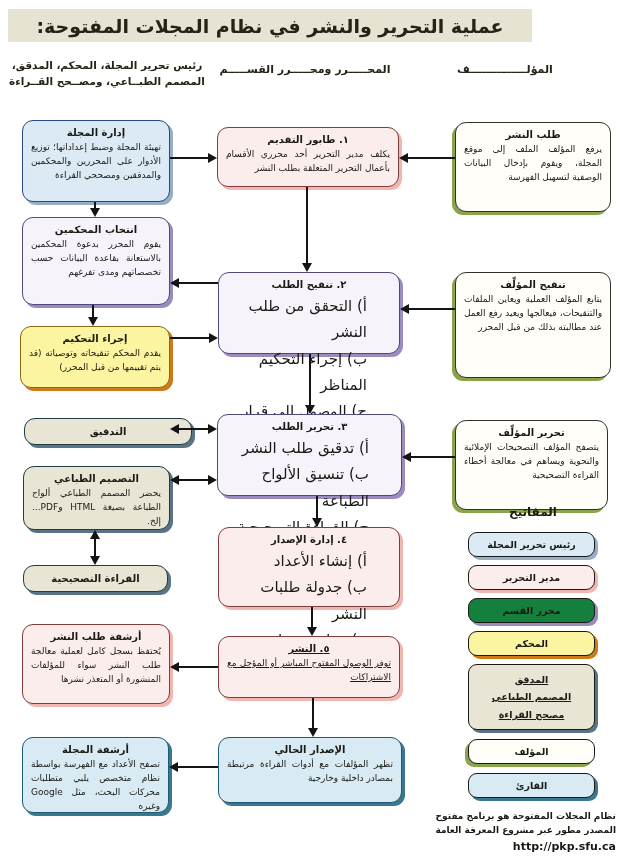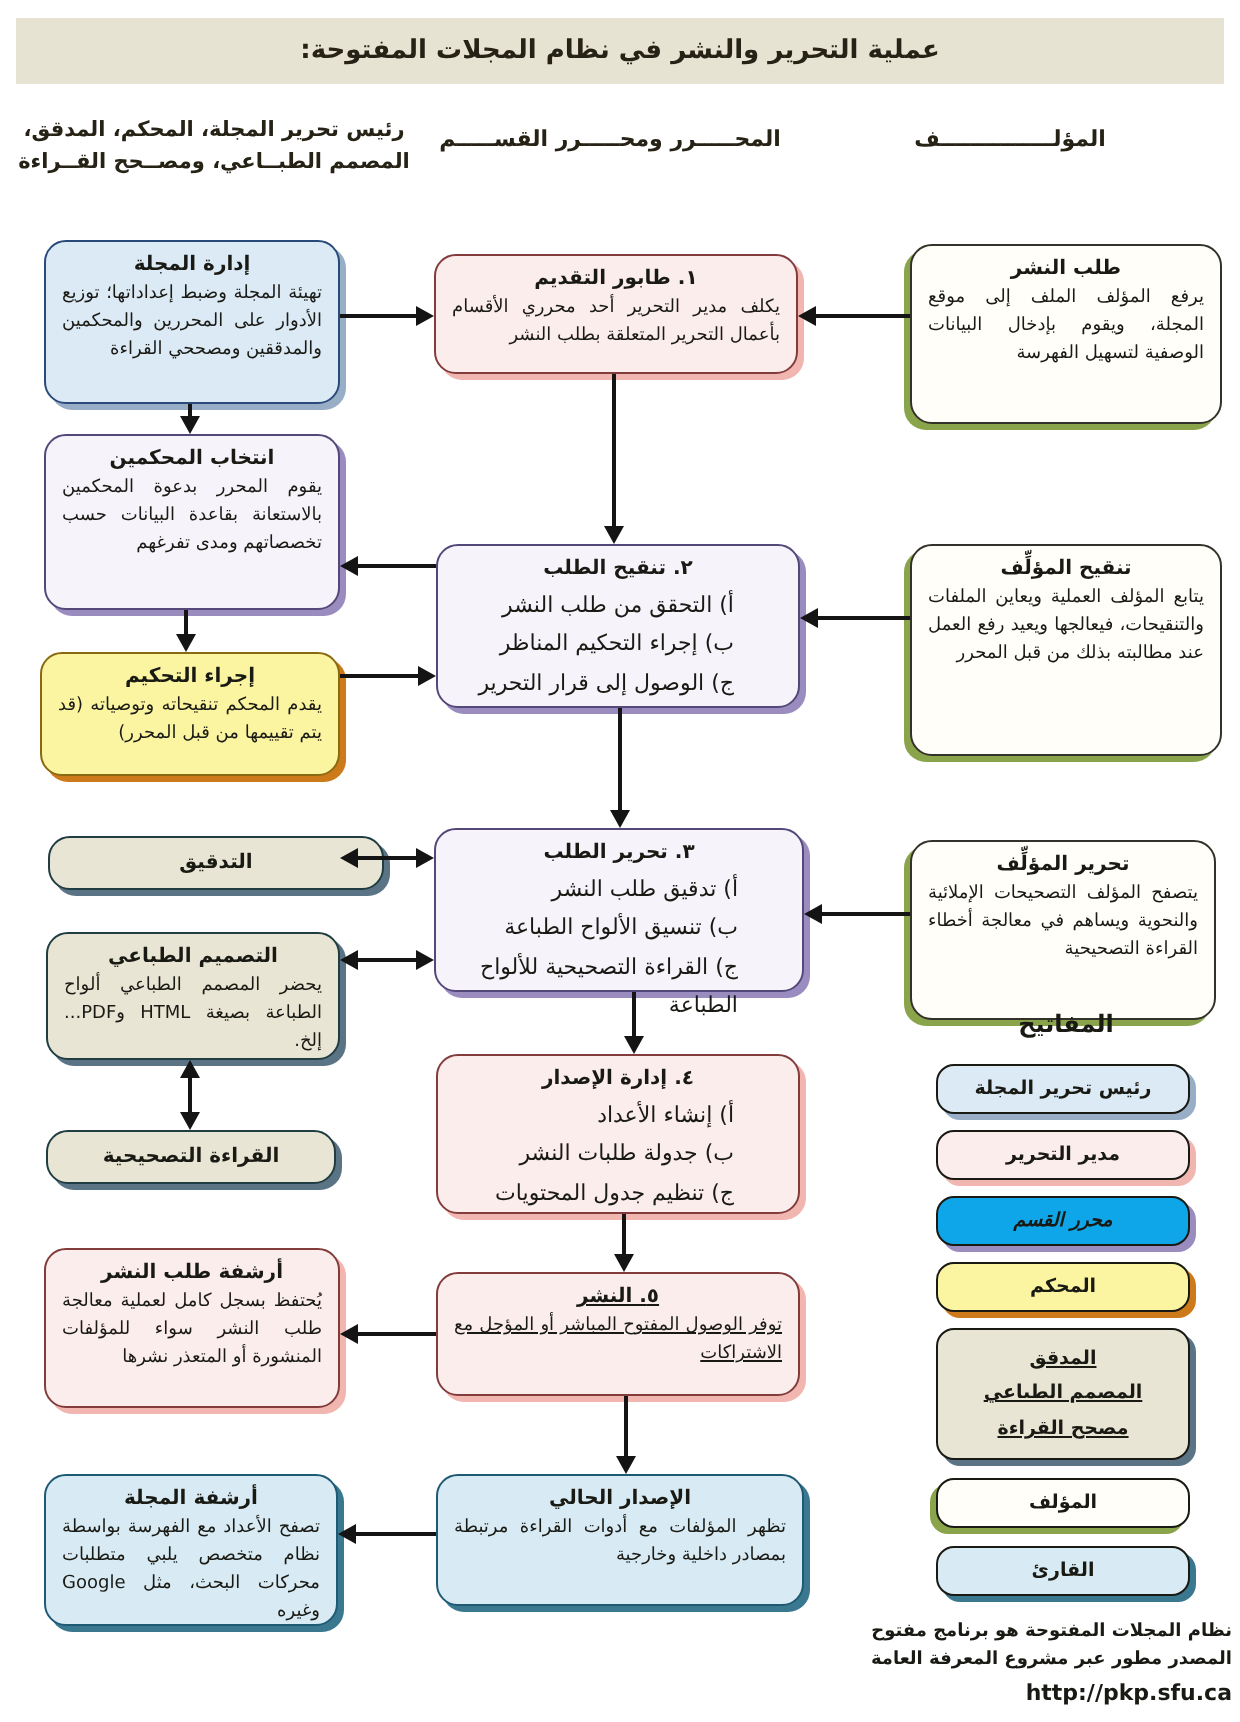--- a/index.html
+++ b/index.html
@@ -1,43 +1,43 @@
 <!DOCTYPE html>
 <html lang="ar" dir="rtl"><head>
 <meta charset="utf-8">
 <style>
   html,body{margin:0;padding:0;background:#fff;}
   #page{
     position:relative;width:620px;height:861px;background:#ffffff;
     font-family:"DejaVu Sans", sans-serif;direction:rtl;overflow:hidden;color:#1a1a14;
   }
   .titlebar{
-    position:absolute;left:8px;top:9px;width:604px;height:33px;
+    position:absolute;left:8px;top:9px;width:524px;height:33px;
     background:#e7e3d3;display:flex;align-items:center;justify-content:center;
-    font-size:13px;font-weight:bold;color:#262215;
+    font-size:19px;font-weight:bold;color:#262215;
   }
   .colhead{position:absolute;font-weight:bold;text-align:center;color:#262215;}
   .box{
     position:absolute;box-sizing:border-box;border-radius:11px;border:1.6px solid;
     padding:4px 8px 3px;
   }
   .bt{font-weight:bold;text-align:center;font-size:10px;margin:2px 0 3px;}
   .bb{font-size:9px;text-align:justify;text-align-last:right;line-height:1.55;}
-  .bl{font-size:11px;line-height:1.75;padding-right:24px;text-align:right;}
+  .bl{font-size:15px;line-height:1.75;padding-right:24px;text-align:right;}
   .onlytitle{display:flex;align-items:center;justify-content:center;padding:0;}
   .onlytitle .bt{margin:0;}
   
   .c-pink  {background:#fceded;border-color:#823c3c;box-shadow:3px 3px 0 0 #f2b6b0;}
   .c-purple{background:#f6f3fa;border-color:#54487a;box-shadow:3px 3px 0 0 #9a8cbe;}
   .c-blue  {background:#dceaf6;border-color:#2a4a7a;box-shadow:3px 3px 0 0 #97aec6;}
   .c-teal  {background:#d8eaf3;border-color:#1f5a74;box-shadow:3px 3px 0 0 #39788e;}
   .c-yellow{background:#fbf5a2;border-color:#8a6a10;box-shadow:3px 3px 0 0 #cc7a1a;}
   .c-beige {background:#e9e5d4;border-color:#1f3d42;box-shadow:3px 3px 0 0 #5a7486;}
   .c-author{background:#fffef8;border-color:#33322a;box-shadow:-3px 3px 0 0 #8aa44c;}
-  .c-lav   {background:#0ea5e9;border-color:#54487a;box-shadow:3px 3px 0 0 #9a8cbe;font-style:italic;}
+  .c-lav   {background:#15803d;border-color:#54487a;box-shadow:3px 3px 0 0 #9a8cbe;}
   
   .legend-head{position:absolute;left:455px;top:505px;width:156px;text-align:center;
     font-weight:bold;font-size:12px;}
   .lg{
     position:absolute;box-sizing:border-box;left:468px;width:127px;height:25px;
     border-radius:9px;border:1.5px solid;display:flex;align-items:center;justify-content:center;
     font-size:9.5px;font-weight:bold;
   }
   .lg-tall{height:66px;flex-direction:column;line-height:1.85;}
   .footer{position:absolute;left:424px;top:809px;width:192px;text-align:right;

